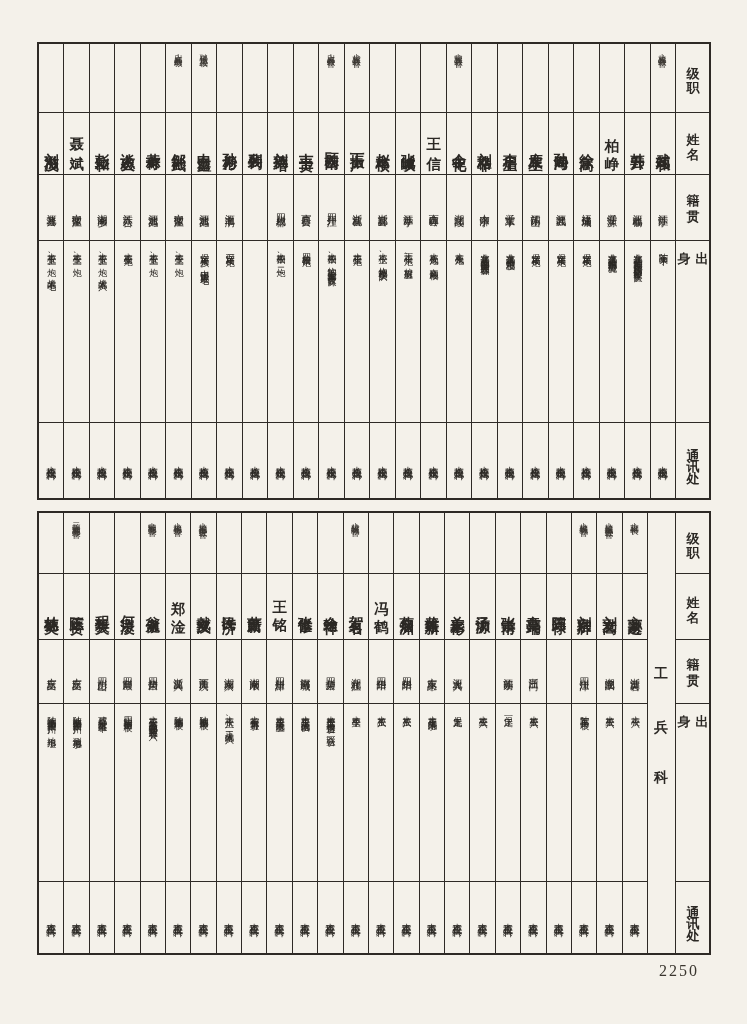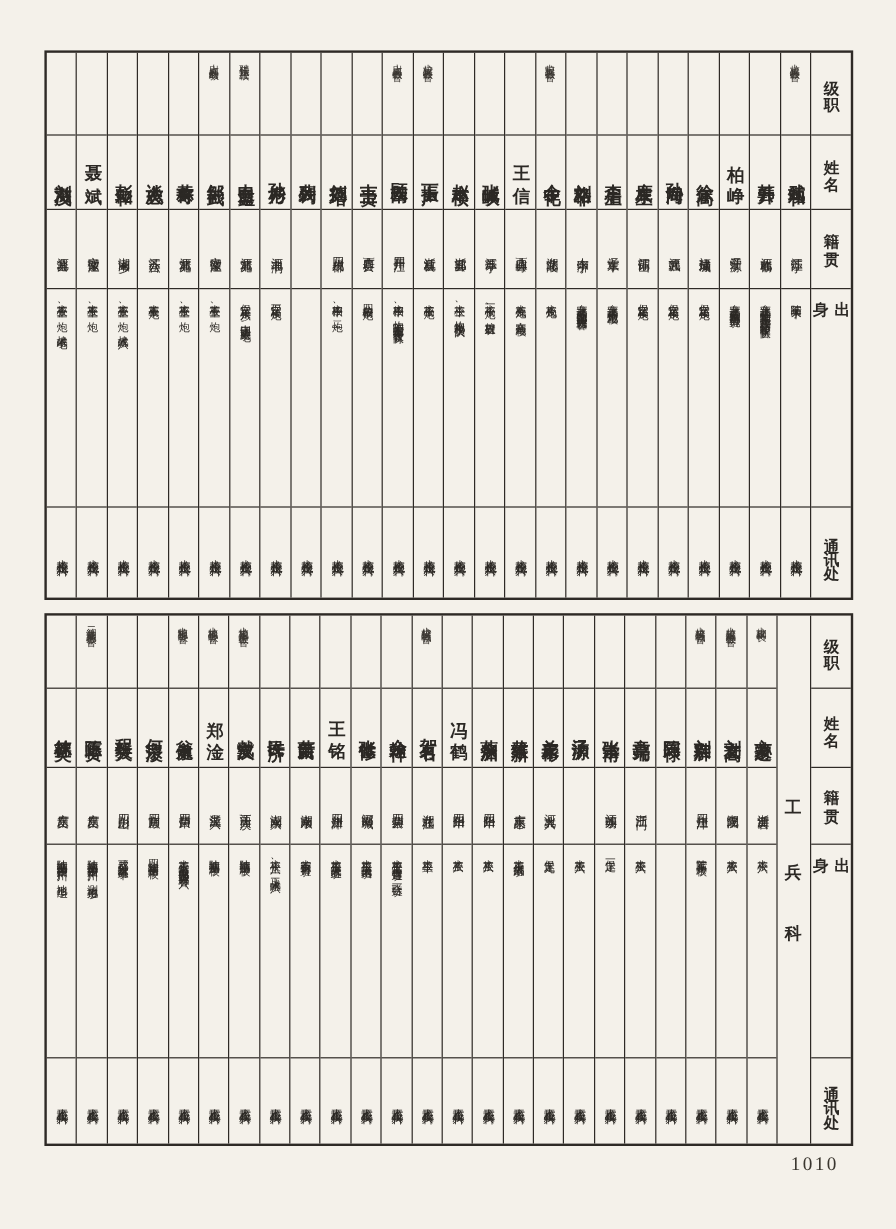--- a/index.html
+++ b/index.html
@@ -943,14 +943,14 @@
         </div>
       <div class="hdr-cell hdr-origin">
           <span class="v">出身</span>
         </div>
       <div class="hdr-cell hdr-contact">
           <span class="v">通讯处</span>
         </div>
     </div>
   </div>
 
-  <div class="page-number">1010</div>
+  <div class="page-number">2250</div>
 </div>
 
 </body></html>

